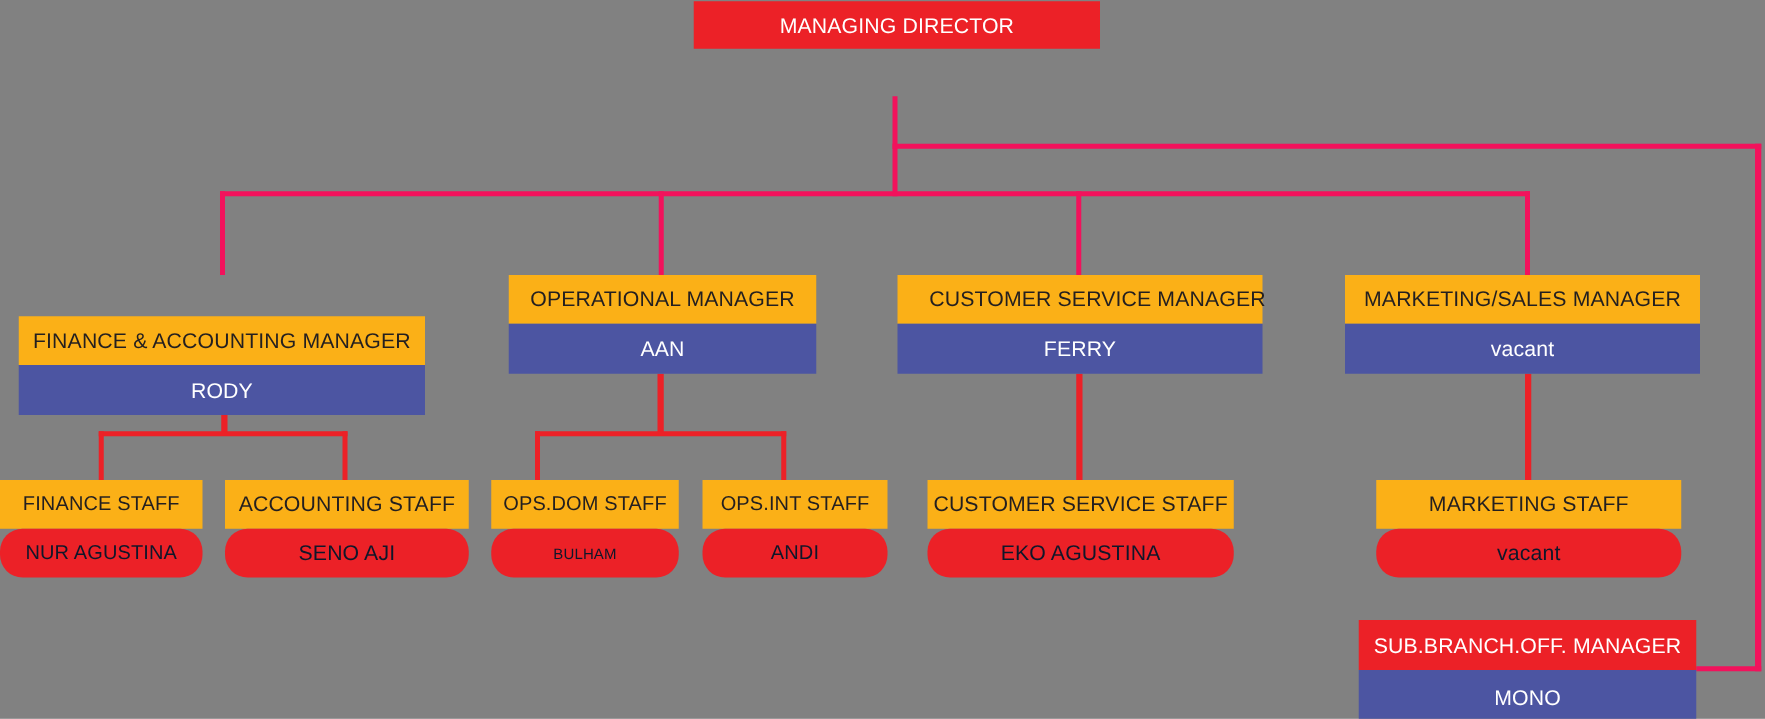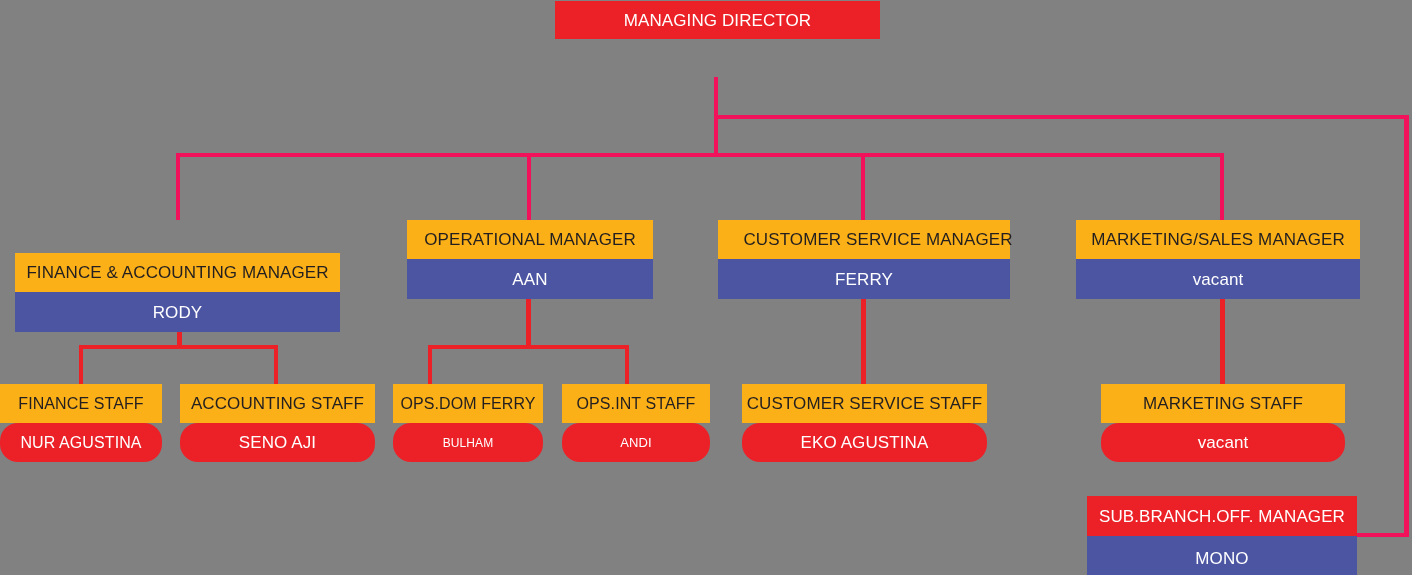--- a/index.html
+++ b/index.html
@@ -10,21 +10,21 @@
   }
   .node { position:absolute; display:flex; flex-direction:column; }
   .row {
     display:flex; align-items:center; justify-content:center;
     font-size:17px; letter-spacing:0.1px; white-space:nowrap;
     line-height:1;
   }
   .title-orange { background:#FBB017; color:#231F20; }
   .title-red    { background:#EC2127; color:#FFFFFF; }
   .name-blue    { background:#4C55A2; color:#FFFFFF; }
-  .name-red     { background:#EC2127; color:#ffffff;border-radius:18px; }
+  .name-red     { background:#EC2127; color:#0f172a;border-radius:18px; }
   .line { position:absolute; }
   .pink { background:#F2125C; }
   .red  { background:#EC2127; }
 </style>
 </head>
 <body>
 
 <div id="canvas">
 
   <div class="line pink" style="left:714px; top:77px;  width:4px;   height:80px;"></div>
@@ -76,27 +76,27 @@
     <div class="row title-orange" style="height:39px; font-size:16px;">FINANCE STAFF</div>
     <div class="row name-red" style="height:39px; font-size:16px;">NUR AGUSTINA</div>
   </div>
 
   <div class="node" style="left:180px; top:384px; width:195px;">
     <div class="row title-orange" style="height:39px;">ACCOUNTING STAFF</div>
     <div class="row name-red" style="height:39px;">SENO AJI</div>
   </div>
 
   <div class="node" style="left:393px; top:384px; width:150px;">
-    <div class="row title-orange" style="height:39px; font-size:16px;">OPS.DOM FERRY</div>
+    <div class="row title-orange" style="height:39px; font-size:16px;">OPS.DOM STAFF</div>
     <div class="row name-red" style="height:39px; font-size:12px;">BULHAM</div>
   </div>
 
   <div class="node" style="left:562px; top:384px; width:148px;">
     <div class="row title-orange" style="height:39px; font-size:16px;">OPS.INT STAFF</div>
-    <div class="row name-red" style="height:39px; font-size:13px;">ANDI</div>
+    <div class="row name-red" style="height:39px; font-size:16px;">ANDI</div>
   </div>
 
   <div class="node" style="left:742px; top:384px; width:245px;">
     <div class="row title-orange" style="height:39px;">CUSTOMER SERVICE STAFF</div>
     <div class="row name-red" style="height:39px;">EKO AGUSTINA</div>
   </div>
 
   <div class="node" style="left:1101px; top:384px; width:244px;">
     <div class="row title-orange" style="height:39px;">MARKETING STAFF</div>
     <div class="row name-red" style="height:39px;">vacant</div>

